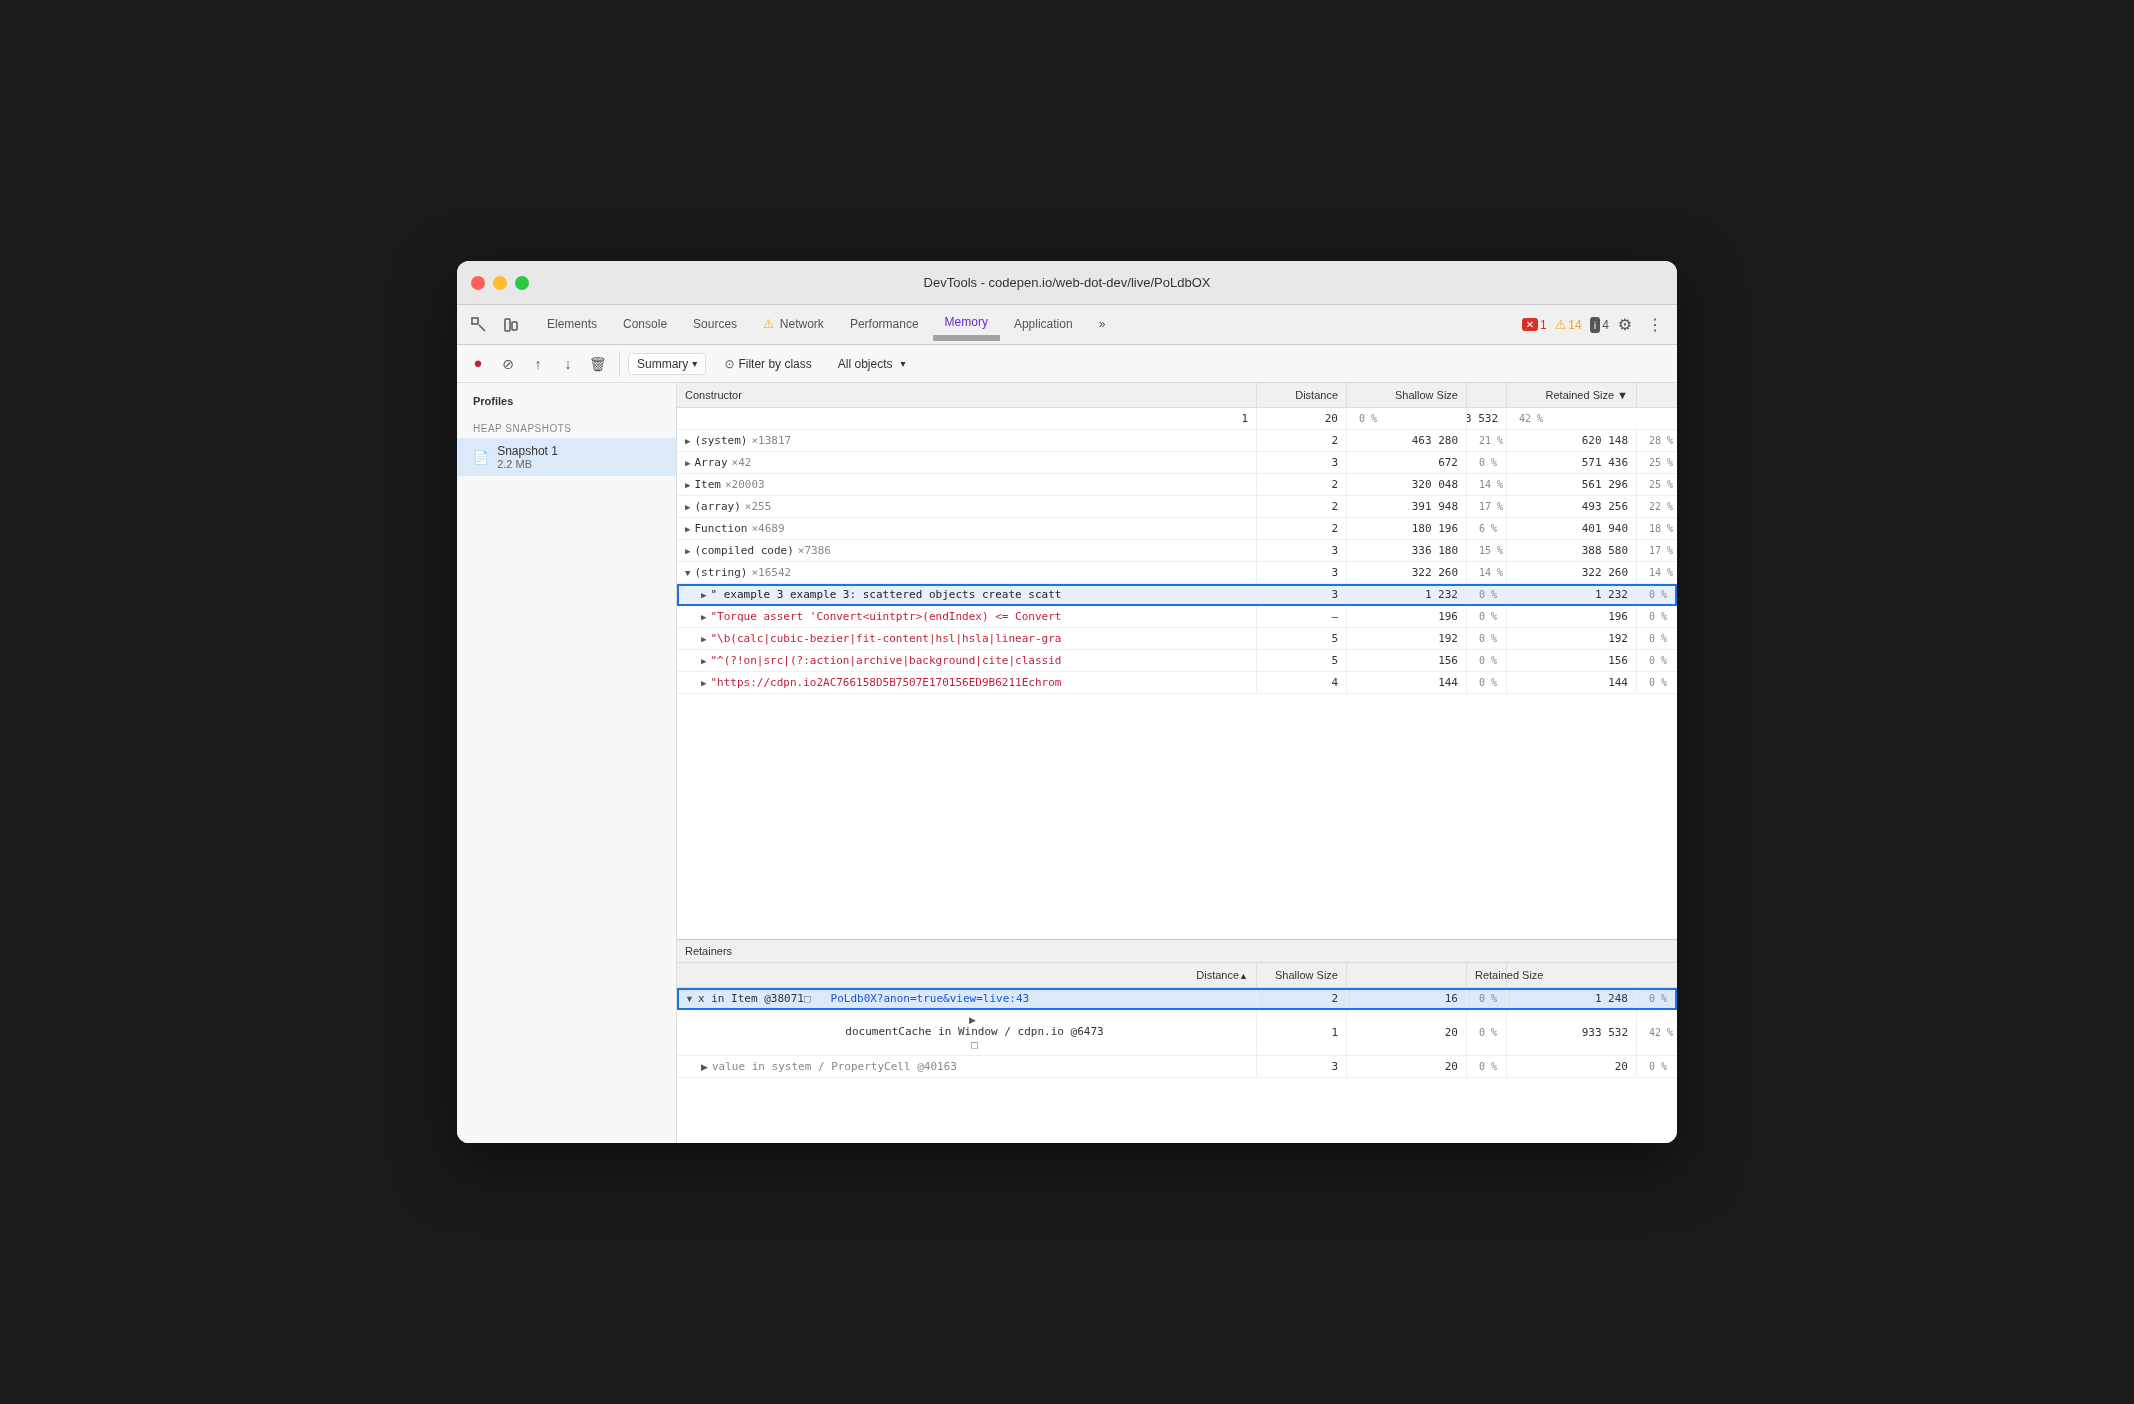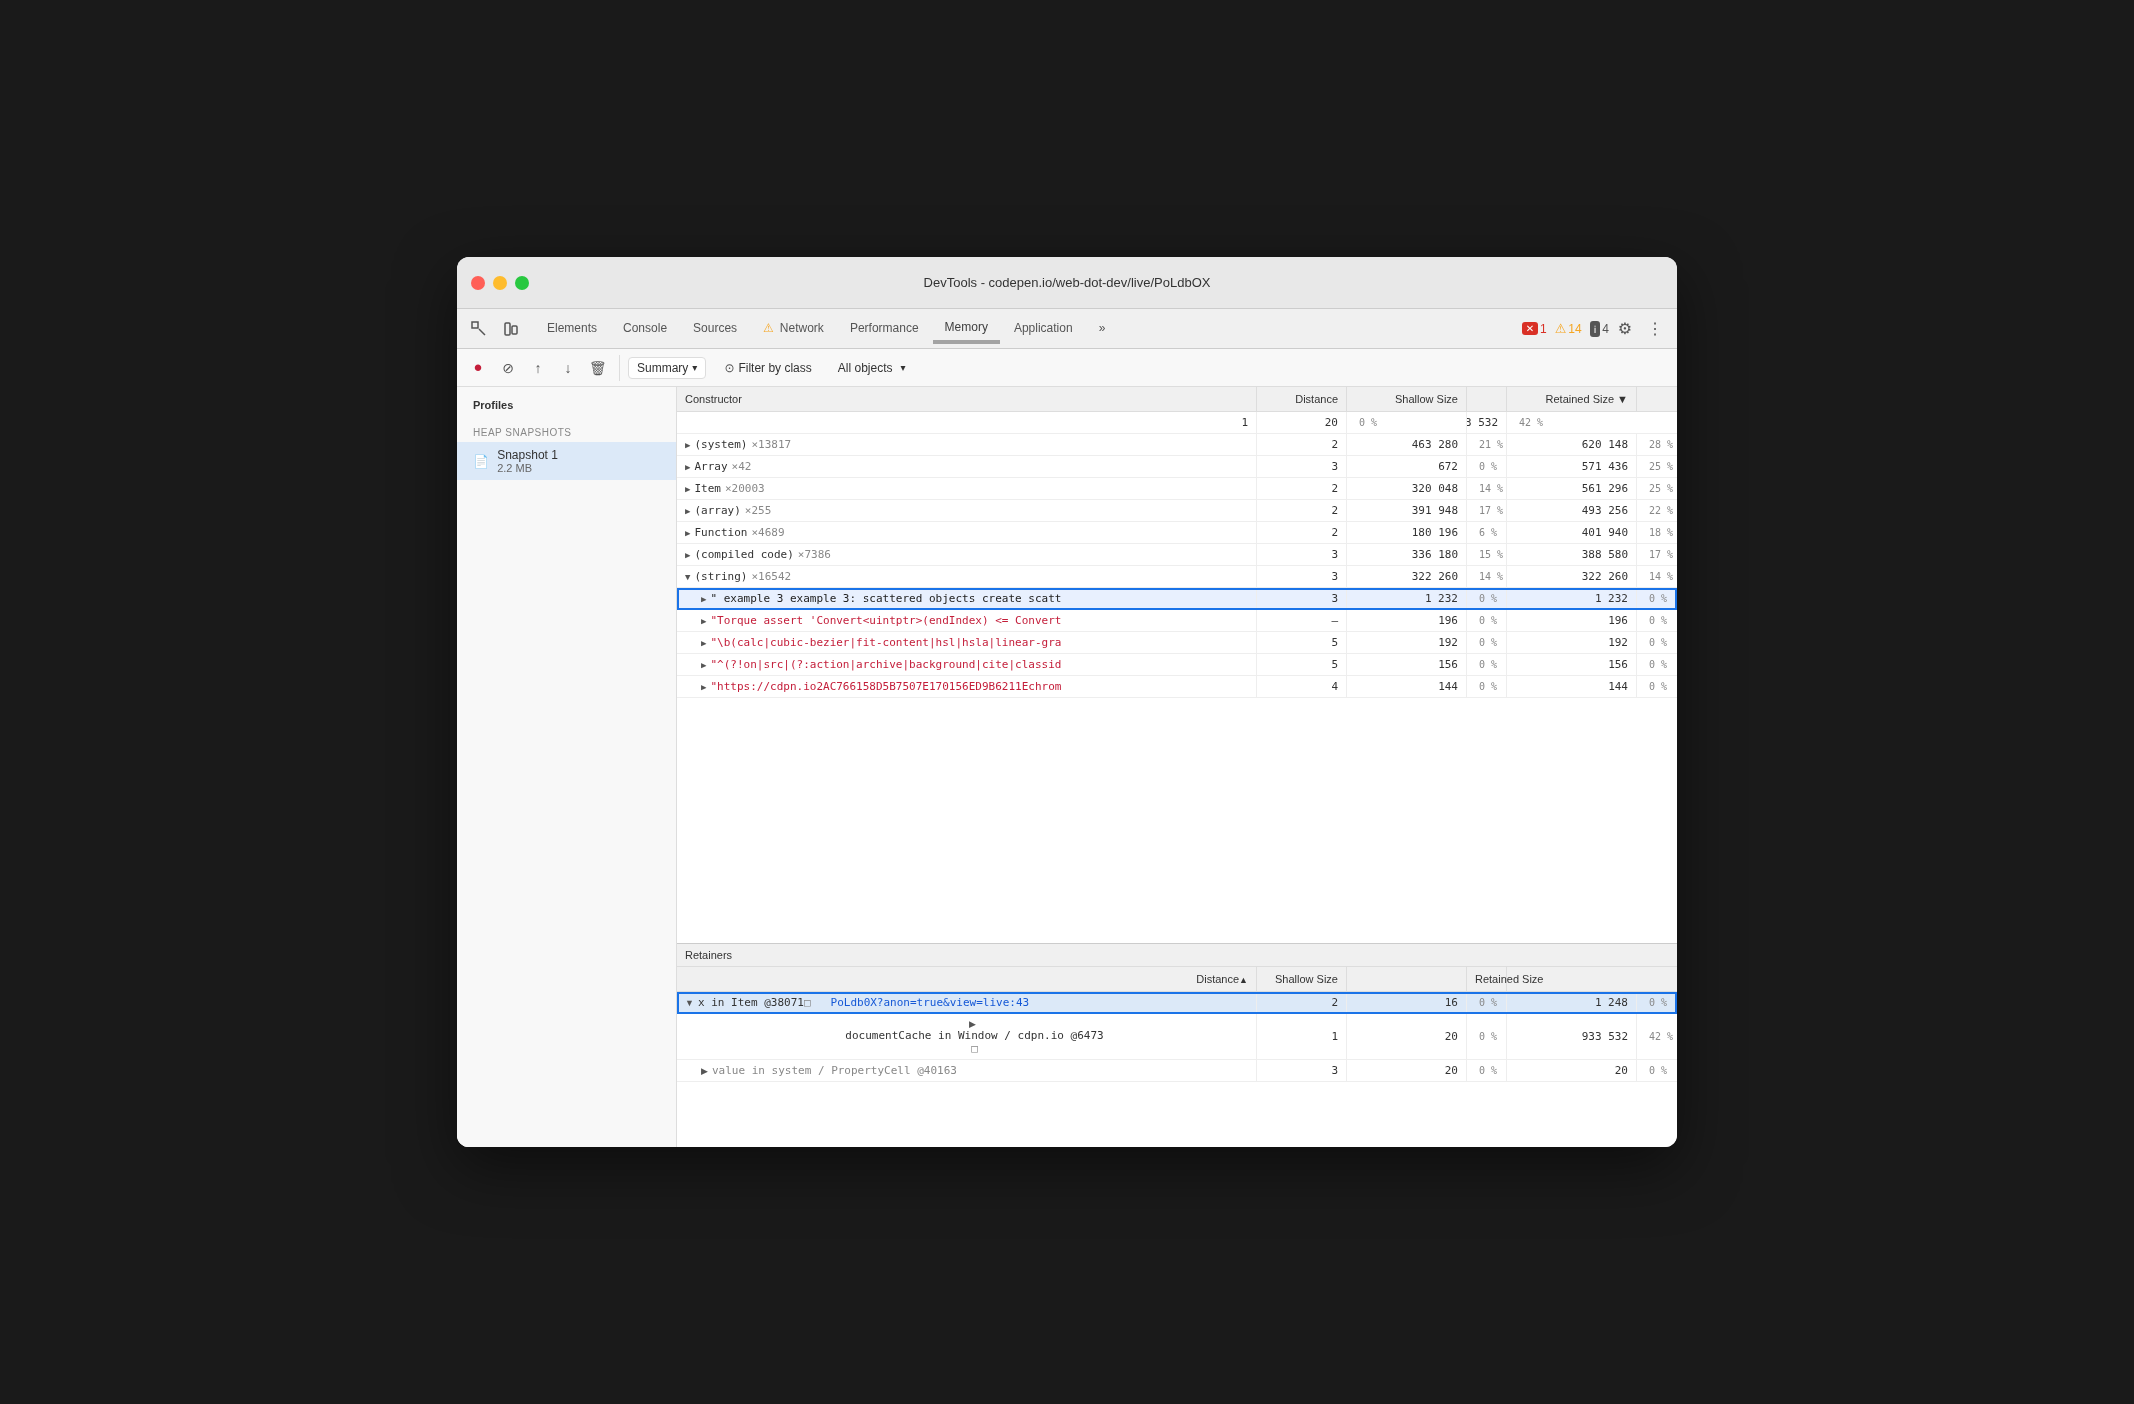--- a/index.html
+++ b/index.html
@@ -13,21 +13,21 @@
     }
     .window {
       width: 1220px;
       background: #f0f0f0;
       border-radius: 12px;
       overflow: hidden;
       box-shadow: 0 20px 60px rgba(0,0,0,0.5);
     }
     .title-bar {
       background: #e8e8e8;
-      height: 52px;
+      height: 44px;
       display: flex;
       align-items: center;
       justify-content: center;
       position: relative;
       border-bottom: 1px solid #ccc;
     }
     .title-bar-buttons {
       position: absolute;
       left: 14px;
       display: flex;
@@ -77,22 +77,22 @@
       cursor: pointer;
       border-bottom: 2px solid transparent;
       white-space: nowrap;
       font-weight: 400;
       text-decoration: none;
       display: flex;
       align-items: center;
       gap: 4px;
     }
     .nav-tab.active {
-      color: #404040;
-      border-bottom: 4px solid #a3a3a3;
+      color: #6d28d9;
+      border-bottom: 6px solid #a3a3a3;
       font-weight: 500;
     }
     .nav-spacer { flex: 1; }
     .nav-badges {
       display: flex;
       align-items: center;
       gap: 8px;
       font-size: 12px;
     }
     .badge-error { color: #d93025; display: flex; align-items: center; gap: 2px; }

